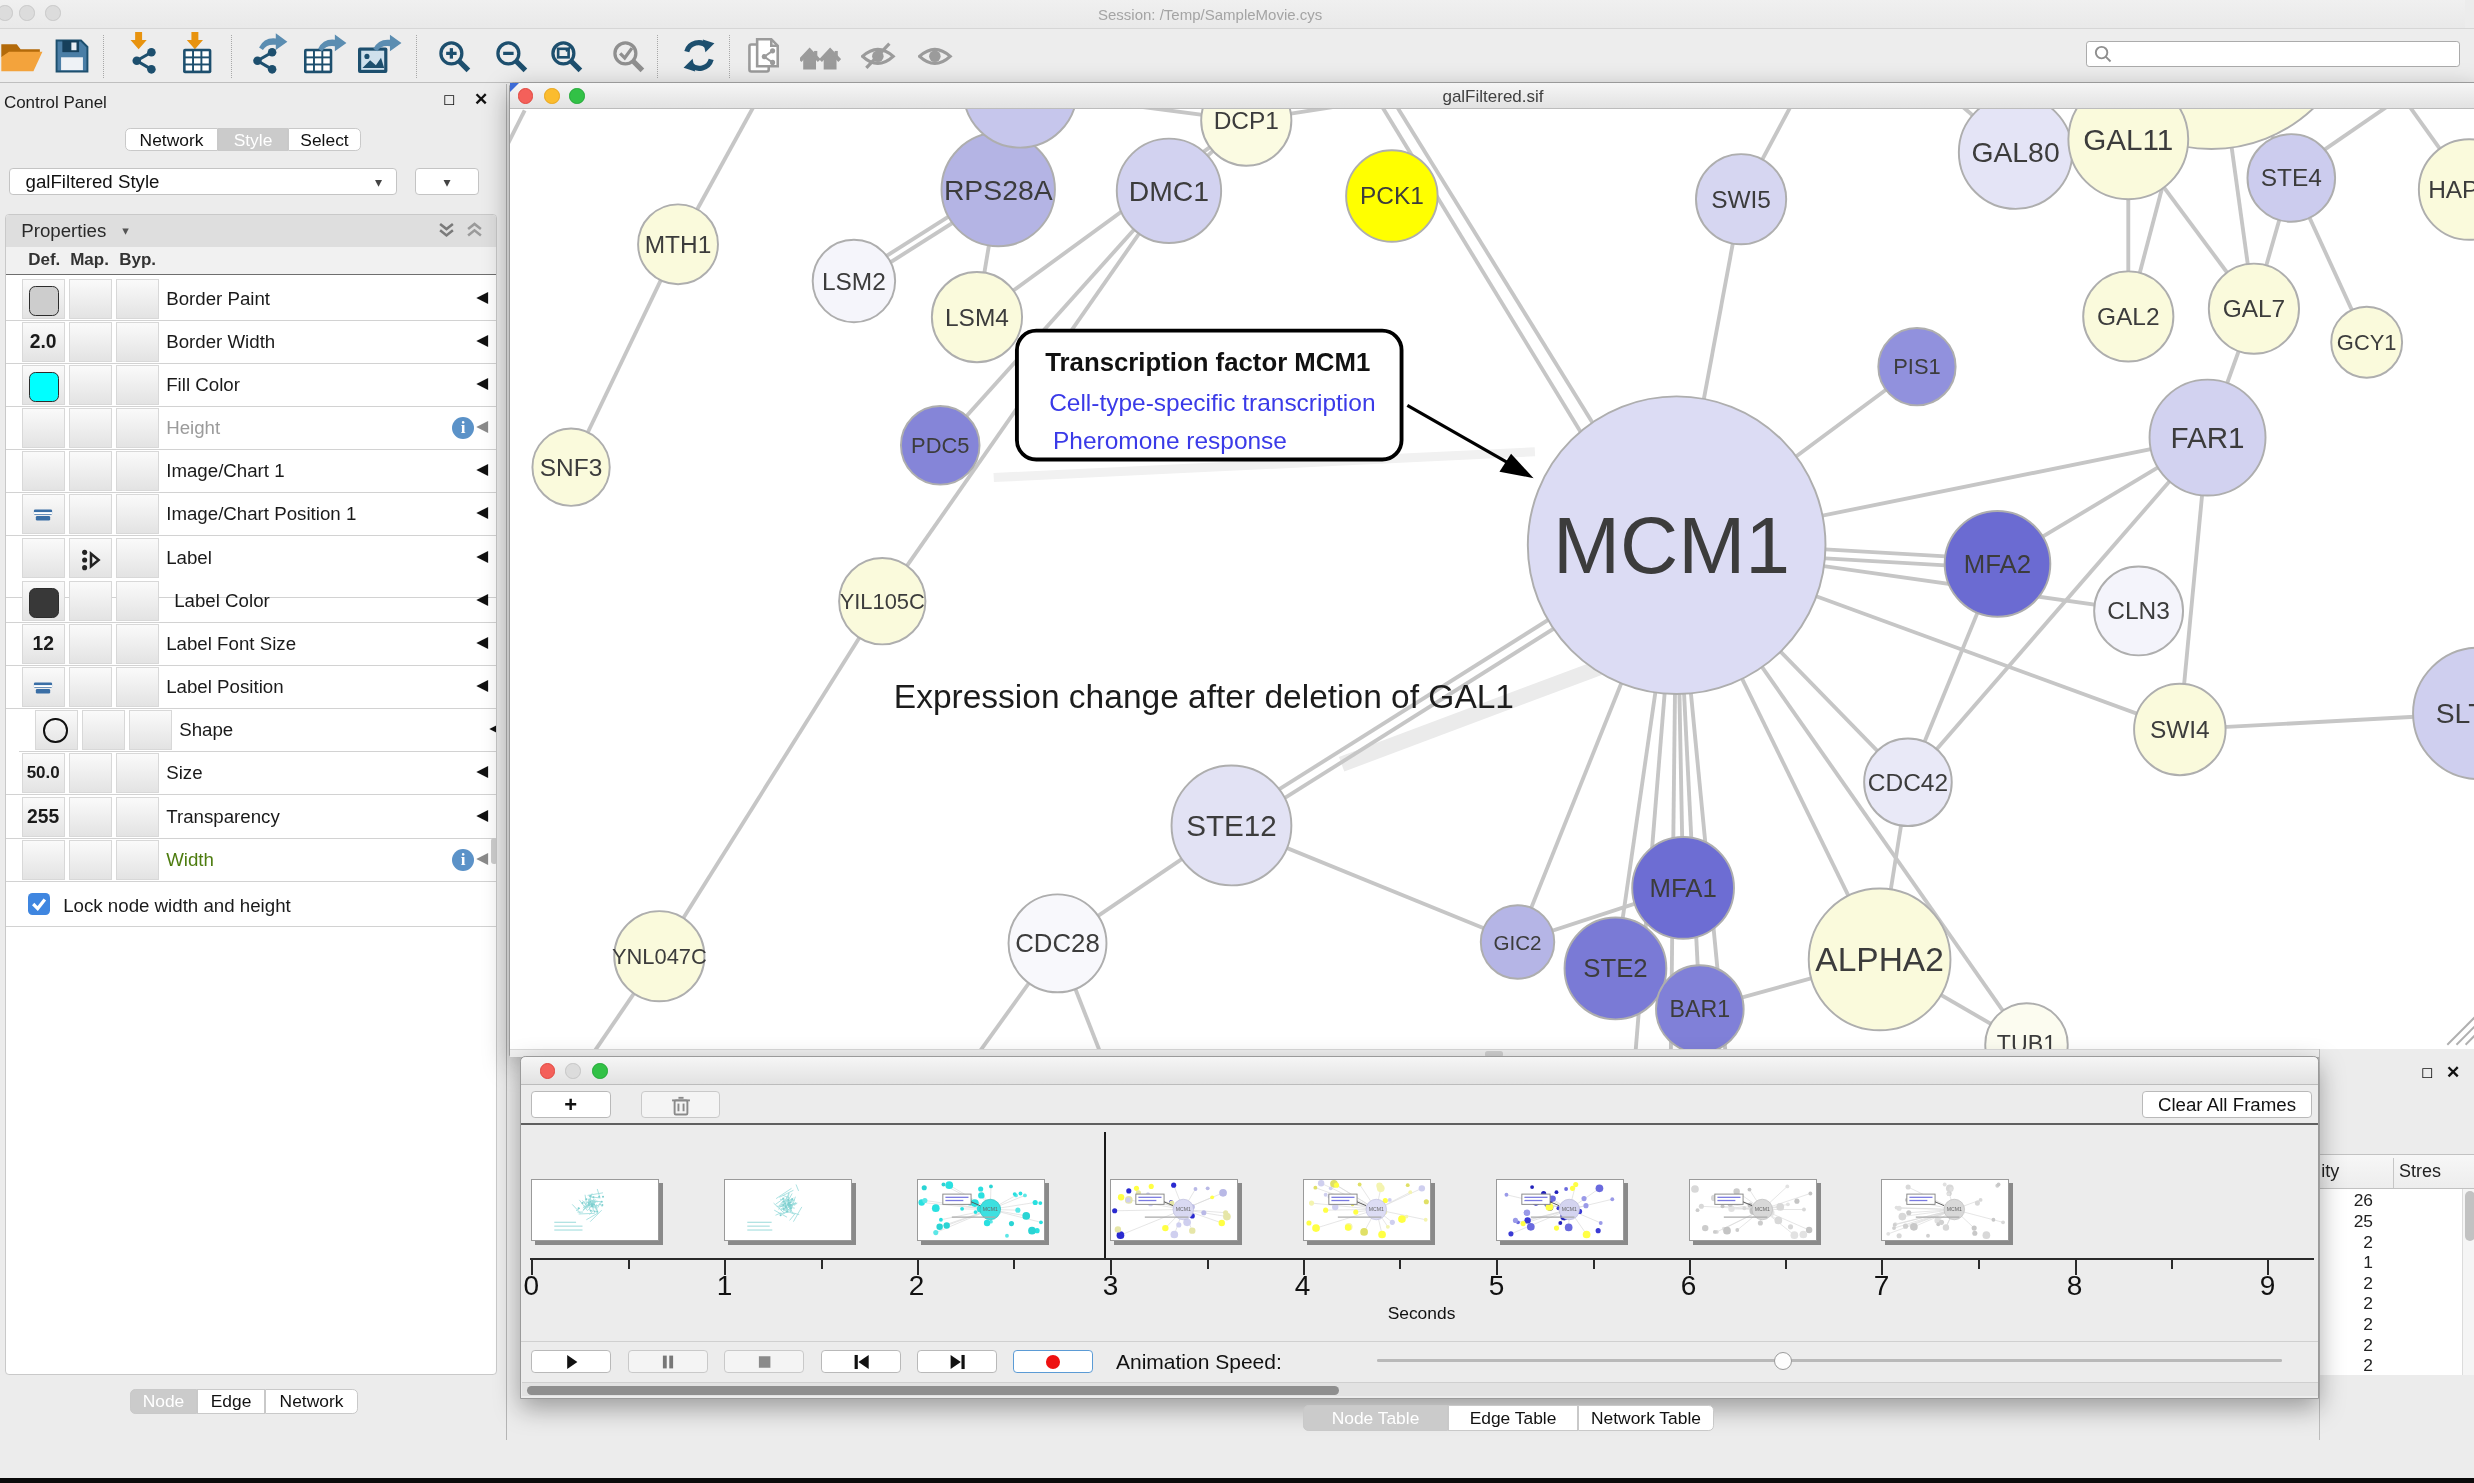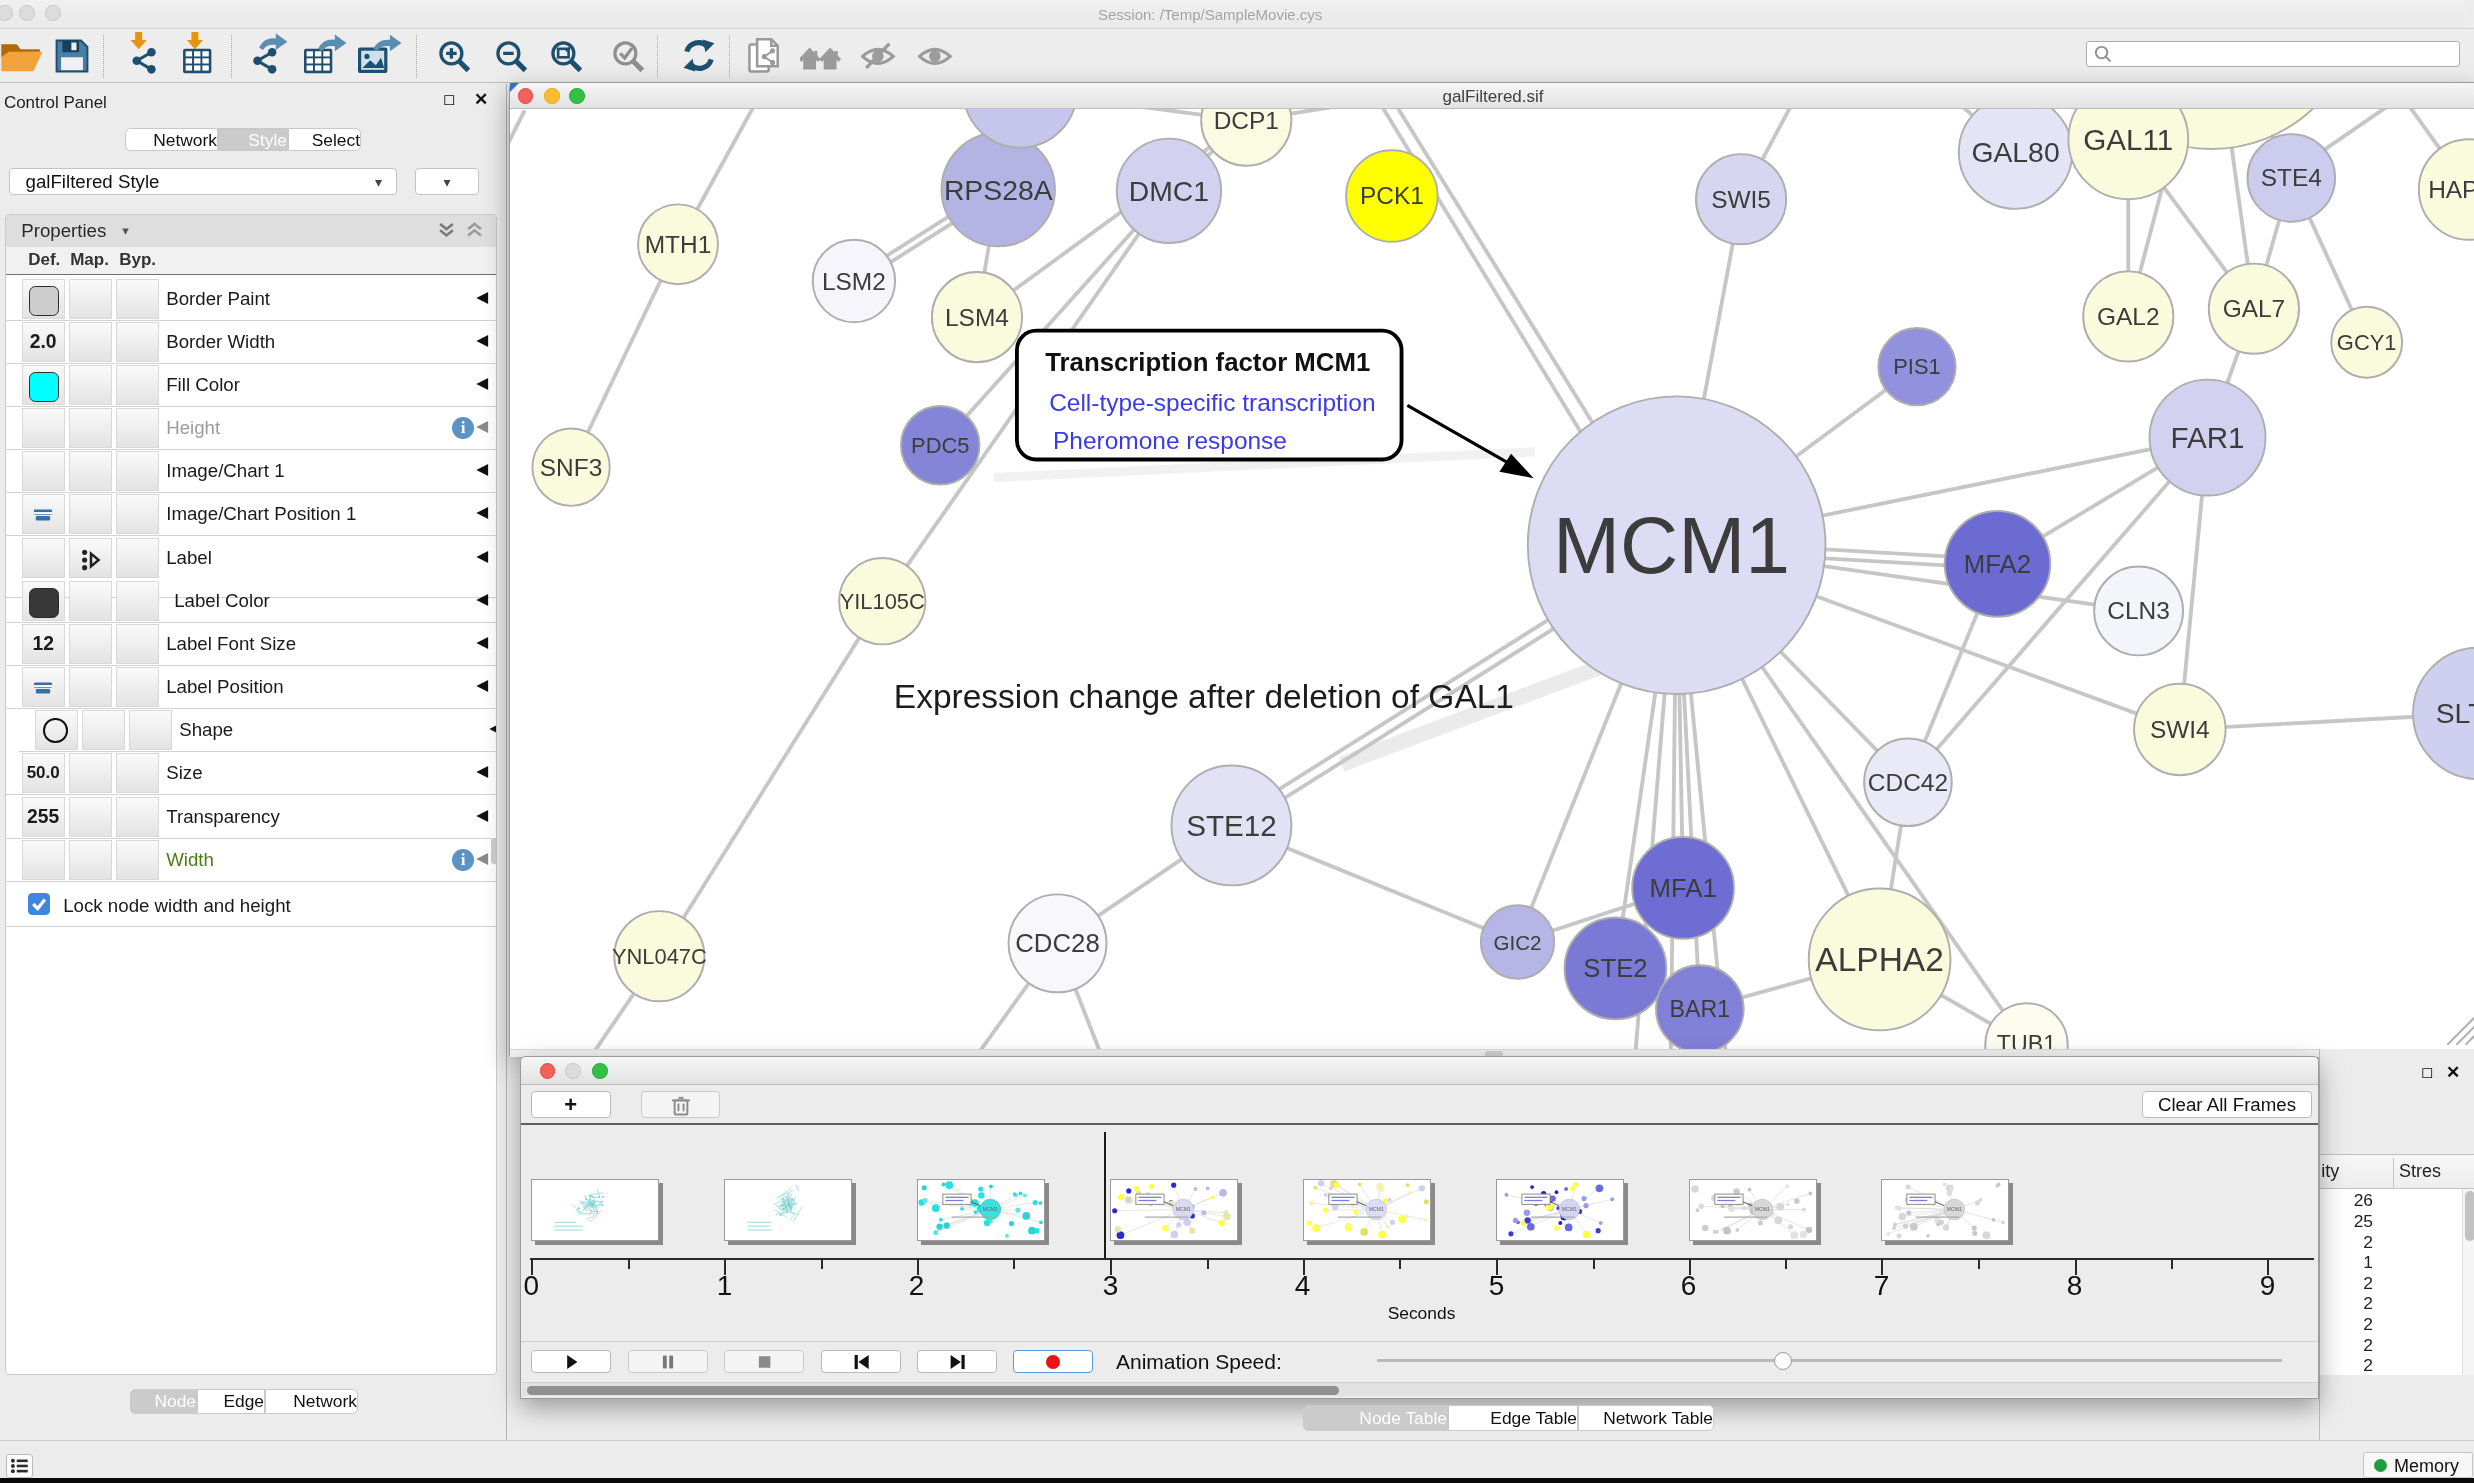--- a/index.html
+++ b/index.html
@@ -11,21 +11,21 @@
 #titlebar .light { position:absolute; top:5.2px; width:15.5px; height:15.5px; border-radius:50%; background:#dcdcdc; border:0.6px solid #c9c9c9; }
 #apptitle { position:absolute; top:5.8px; left:1098px; font-size:15px; color:#a4a4a4; }
 #toolbar { left:0; top:28px; width:2475px; height:55px; background:#ededed; border-top:0.6px solid #d6d6d6; border-bottom:0.6px solid #bfbfbf; }
 .tsep { position:absolute; top:6.4px; height:43px; width:0; border-left:1.9px dotted #a8a8a8; }
 #searchbox { position:absolute; left:2086px; top:12.2px; width:374px; height:26px; background:#fff; border:1.3px solid #ababab; border-radius:3.2px; }
 
 #cpanel { left:0; top:84px; width:507px; height:1356px; background:#ececec; border-right:0.6px solid #b5b5b5; }
 #cpanel .hdr { position:absolute; left:3.9px; top:9px; font-size:17px; color:#1d1d1d; }
 .winbtn { position:absolute; font-size:17px; color:#111; }
 .tabrow { position:absolute; display:flex; }
-.tab { height:23px; border:0.6px solid #c9c9c9; background:#fff; color:#111; font-size:17.4px; text-align:right; line-height:22px; }
+.tab { height:23px; border:0.6px solid #c9c9c9; background:#fff; color:#111; font-size:17.4px; text-align:center; line-height:22px; }
 .tab.sel { background:#cbcbcb; color:#fff; }
 .tab.first { border-radius:5.2px 0 0 5.2px; }
 .tab.last { border-radius:0 5.2px 5.2px 0; }
 
 .macwin { position:absolute; background:#ececec; box-shadow:0 9px 26px rgba(0,0,0,0.35); border:0.6px solid #9a9a9a; border-radius:5.2px 5.2px 0 0; }
 .mactitle { position:absolute; left:0; top:0; right:0; height:26px; background:linear-gradient(#f6f6f6,#e2e2e2); border-bottom:0.6px solid #bcbcbc; border-radius:5.2px 5.2px 0 0; }
 .tl { position:absolute; top:5.2px; width:15.5px; height:15.5px; border-radius:50%; }
 </style>
 </head>
 <body>
@@ -1230,34 +1230,16 @@
         <div class="abs" style="left:5.2px;top:2.6px;width:812px;height:9px;background:#8f8f8f;border-radius:4.5px;"></div>
       </div>
 </div>
 
 <div class="tabrow" style="left:1303px;top:1405px;">
   <div class="tab sel first" style="width:145px;height:26px;line-height:24.5px;">Node Table</div>
   <div class="tab" style="width:130px;height:26px;line-height:24.5px;">Edge Table</div>
   <div class="tab last" style="width:136px;height:26px;line-height:24.5px;">Network Table</div>
 </div>
 
-<div class="abs" style="left:0;top:1440px;width:2475px;height:41px;background:#ececec;border-top:0.6px solid #cdcdcd;">
-  <div class="abs" style="left:6.4px;top:13px;width:27px;height:24px;background:#fdfdfd;border:0.6px solid #b9b9b9;border-radius:3.2px;">
-    <svg width="26" height="22.6" viewBox="0 0 40 35">
-          <g fill="#2a2a2a">
-            <circle cx="9" cy="9" r="3"></circle>
-            <circle cx="9" cy="17" r="3"></circle>
-            <circle cx="9" cy="25" r="3"></circle>
-            <rect x="15" y="7" width="17" height="4"></rect>
-            <rect x="15" y="15" width="17" height="4"></rect>
-            <rect x="15" y="23" width="17" height="4"></rect>
-          </g>
-        </svg>
-  </div>
-  <div class="abs" style="left:2363px;top:11px;width:110px;height:26px;background:#f7f7f7;border:0.6px solid #c6c6c6;border-radius:2.6px;">
-    <div class="abs" style="left:10.3px;top:6.4px;width:13px;height:13px;border-radius:50%;background:#1e9e3e;"></div>
-    <span style="position:absolute;left:30px;top:2.6px;font-size:18px;color:#111;">Memory</span>
-  </div>
+<div class="abs" style="left:0;top:1478px;width:2475px;height:5.2px;background:#0a0a0a;"></div>
+
 </div>
-<div class="abs" style="left:0;top:1478px;width:2475px;height:5.2px;background:#0a0a0a;"></div>
-
-</div>
 
 
 </body></html>

